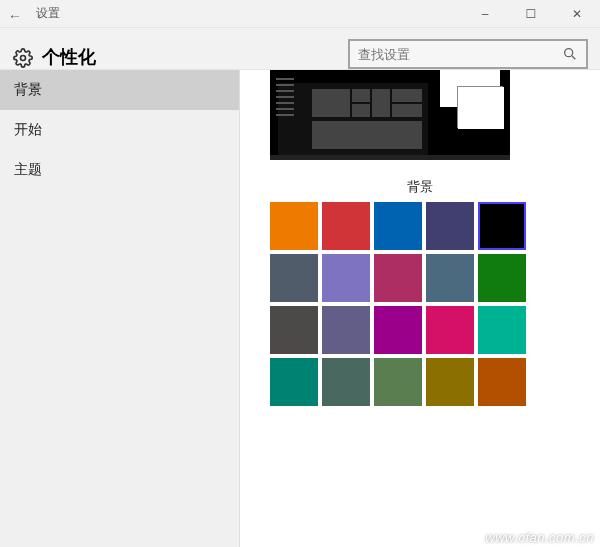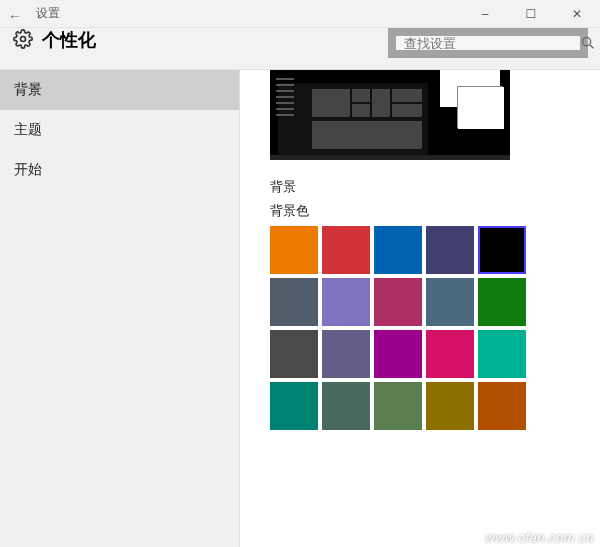--- a/index.html
+++ b/index.html
@@ -4,31 +4,31 @@
 <style>
   * { margin: 0; padding: 0; box-sizing: border-box; font-family: "Microsoft YaHei", "Segoe UI", sans-serif; }
   body { width: 600px; height: 547px; background: #fff; overflow: hidden; position: relative; }
 
   .titlebar { height: 28px; background: #f2f2f2; display: flex; align-items: center; border-bottom: 1px solid #e5e5e5; }
   .titlebar .back { width: 30px; text-align: center; color: #666; font-size: 14px; }
   .titlebar .title { color: #555; font-size: 12px; padding-left: 6px; }
   .titlebar .spacer { flex: 1; }
   .titlebar .winbtn { width: 46px; text-align: center; color: #555; font-size: 12px; }
 
-  .header-row { height: 42px; background: #f2f2f2; display: flex; align-items: flex-start; padding: 0 12px; border-bottom: 1px solid #e5e5e5; }
+  .header-row { height: 42px; background: #f2f2f2; display: flex; align-items: flex-end; padding: 0 12px; border-bottom: 1px solid #e5e5e5; }
   .gear { width: 22px; height: 22px; color: #333; display:flex;align-items:center;justify-content:center;}
   .gear svg{width:20px;height:20px;stroke:#333;}
   .header-row .pagetitle { font-size: 18px; color: #000; font-weight: 600; margin-left: 8px; }
   .header-row .hspacer { flex: 1; }
-  .searchbox { width: 200px; height: 30px; border: 8px solid #a3a3a3; display: flex; align-items: center; padding: 0 8px; background:#f6f6f6; }
+  .searchbox { width: 240px; height: 30px; border: 2px solid #a3a3a3; display: flex; align-items: center; padding: 0 8px; background:#f6f6f6; }
   .searchbox input { flex: 1; border: none; outline: none; background: transparent; font-size: 13px; color: #333; }
   .searchbox .sicon { width: 16px; height: 16px; }
   .searchbox .sicon svg{width:16px;height:16px;stroke:#666;stroke-width:2;fill:none;}
 
-  .body { display: flex; height: calc(100% - 70px); }
+  .body { display: flex; height: calc(100% - 70px); text-align: center; }
 
   .sidebar { width: 240px; background: #f0f0f0; border-right: 1px solid #ddd; }
   .side-item { height: 40px; display: flex; align-items: center; padding-left: 14px; font-size: 14px; color: #222; cursor: default; }
   .side-item.selected { background: #cfcfcf; }
 
   .content { flex: 1; position: relative; overflow: hidden; padding: 0 0 0 0; }
   .content-inner { position: absolute; top: -18px; left: 0; right: 0; padding: 0 30px 0 30px; }
 
   .preview { width: 240px; height: 108px; background: #000; position: relative; margin-bottom: 18px; }
   .preview .taskbar { position:absolute; bottom:0; left:0; right:0; height:5px; background:#222; }
@@ -77,22 +77,22 @@
           <circle cx="10" cy="10" r="6"></circle>
           <line x1="15" y1="15" x2="20" y2="20"></line>
         </svg>
     </span>
   </div>
 </div>
 
 <div class="body">
   <div class="sidebar" id="sidebar">
       <div class="side-item selected">背景</div>
+      <div class="side-item">开始</div>
       <div class="side-item">主题</div>
-      <div class="side-item">开始</div>
     </div>
 
   <div class="content">
     <div class="content-inner">
       <div class="preview">
         <div class="start">
           <div style="left:34px;top:6px;width:38px;height:28px;"></div>
           <div style="left:74px;top:6px;width:18px;height:13px;"></div>
           <div style="left:74px;top:21px;width:18px;height:13px;"></div>
           <div style="left:94px;top:6px;width:18px;height:28px;"></div>
@@ -107,21 +107,20 @@
         <div class="listline" style="top:50px;"></div>
         <div class="listline" style="top:56px;"></div>
         <div class="listline" style="top:62px;"></div>
         <div class="win1"></div>
         <div class="win2"></div>
         <div class="taskbar"></div>
       </div>
 
       <div class="section-label">背景</div>
 
-      <div class="section-label">背景色</div>
       <div class="swatches" id="swatches">
           <div class="swatch" style="background: rgb(238, 122, 0);"></div>
           <div class="swatch" style="background: rgb(209, 52, 56);"></div>
           <div class="swatch" style="background: rgb(0, 99, 177);"></div>
           <div class="swatch" style="background: rgb(64, 63, 111);"></div>
           <div class="swatch selected" style="background: rgb(0, 0, 0);"></div>
           <div class="swatch" style="background: rgb(81, 92, 107);"></div>
           <div class="swatch" style="background: rgb(125, 115, 192);"></div>
           <div class="swatch" style="background: rgb(173, 46, 99);"></div>
           <div class="swatch" style="background: rgb(75, 106, 128);"></div>

